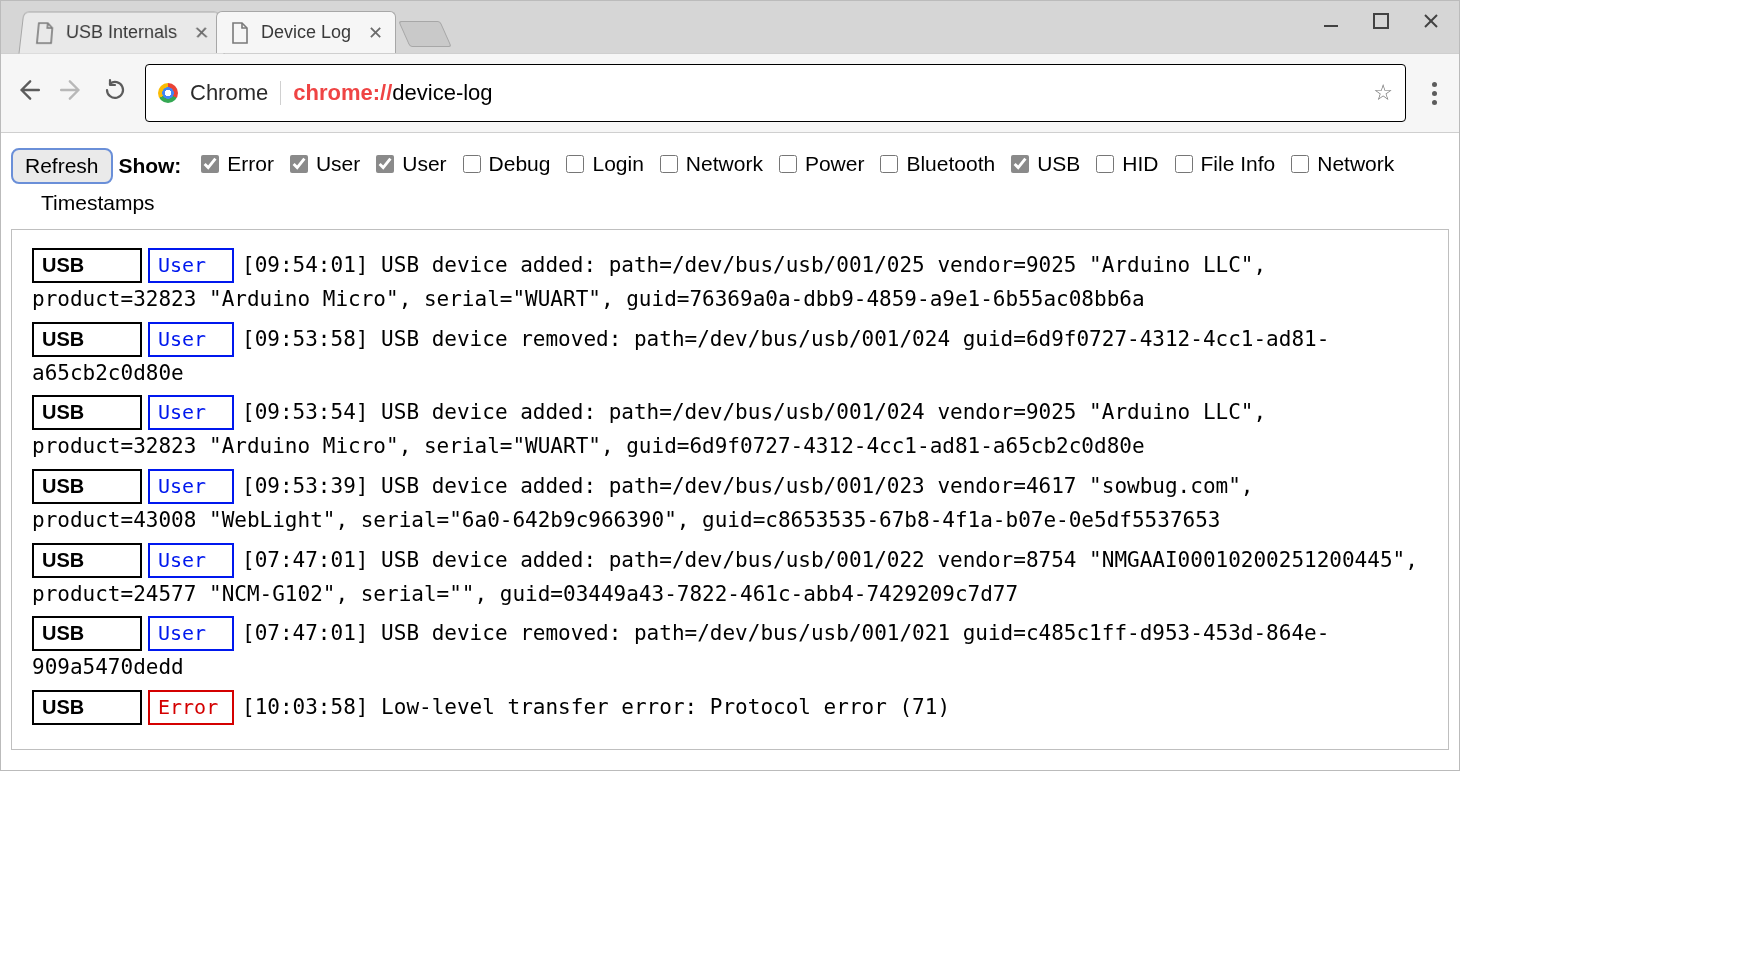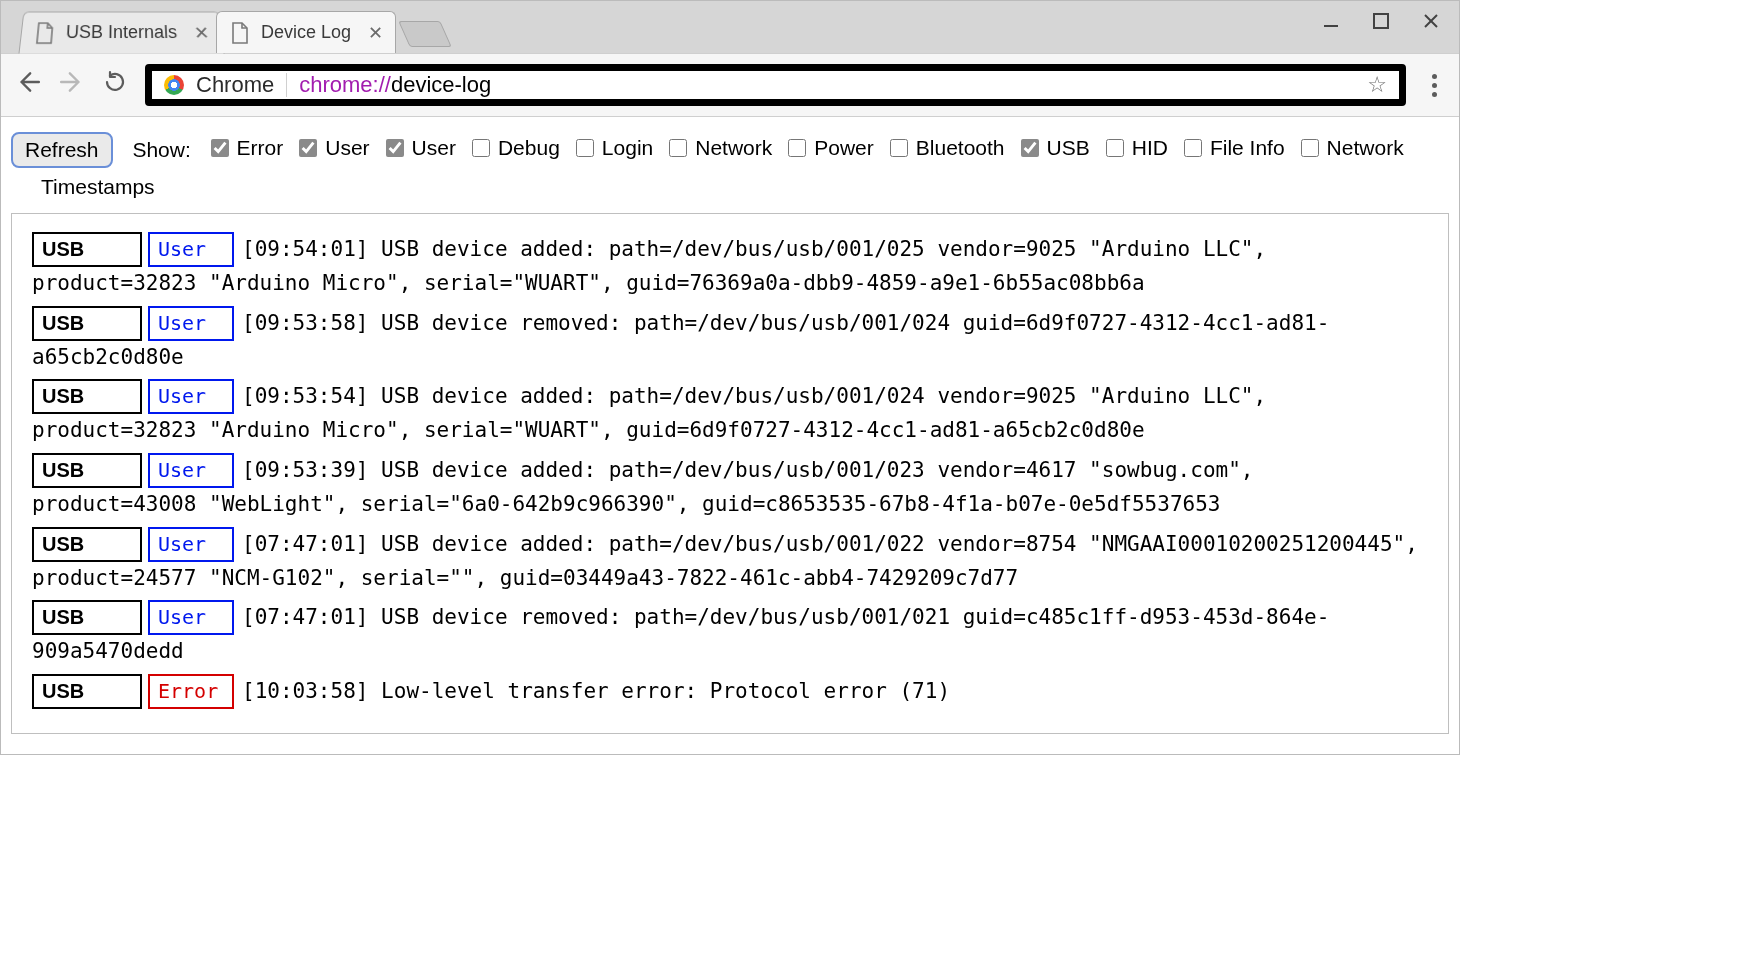--- a/index.html
+++ b/index.html
@@ -12,37 +12,37 @@
   .tab.active { background: #f6f6f6; z-index: 2; }
   .tab .page-icon { width: 18px; height: 22px; margin-right: 12px; }
   .tab .close-x { position: absolute; right: 12px; top: 50%; transform: translateY(-50%); font-size: 18px; color: #6b6b6b; cursor: pointer; }
   .newtab { width: 42px; height: 26px; margin-left: 14px; margin-bottom: 2px; background: #c9c9c9; border: 1px solid #a7a7a7; border-radius: 3px; transform: skewX(24deg); align-self: flex-end; margin-bottom: 6px; cursor: pointer; }
   .window-controls { position: absolute; right: 8px; top: 4px; display: flex; gap: 10px; }
   .window-controls .wc { width: 40px; height: 32px; display: flex; align-items: center; justify-content: center; color: #424242; font-size: 20px; cursor: pointer; }
   .toolbar { background: #f6f6f6; border-top: 1px solid #cfcfcf; border-bottom: 1px solid #cfcfcf; padding: 10px 14px; display: flex; align-items: center; gap: 18px; }
   .nav-arrow { color: #5c5c5c; font-size: 28px; cursor: pointer; }
   .nav-arrow.disabled { color: #b8b8b8; cursor: default; }
   .reload-icon { font-size: 24px; color: #5c5c5c; cursor: pointer; }
-  .omnibox { flex: 1; display: flex; align-items: center; height: 42px; border: 7px solid #000000; border-radius: 4px; background: #fff; padding: 0 12px; gap: 12px; font-size: 22px; }
+  .omnibox { flex: 1; display: flex; align-items: center; height: 58px; border: 1px solid #000000; border-radius: 4px; background: #fff; padding: 0 12px; gap: 12px; font-size: 22px; }
   .omnibox .chrome-logo { width: 20px; height: 20px; background:
      radial-gradient(circle at 50% 50%, #fff 24%, #4285f4 25% 40%, transparent 41%),
      conic-gradient(#ea4335 0 120deg, #34a853 120deg 240deg, #fbbc05 240deg 360deg);
      border-radius: 50%; }
   .omnibox .scheme-label { font-weight: 400; color: #2b2b2b; }
   .omnibox .divider { width: 1px; height: 24px; background: #d0d0d0; }
-  .omnibox .url-host { color: #a21caf; }
+  .omnibox .url-host { color: #ef4444; font-weight: bold; }
   .omnibox .url-path { color: #000; }
   .omnibox .star { margin-left: auto; color: #707070; font-size: 22px; cursor: pointer; }
   .menu-dots { display: flex; flex-direction: column; gap: 4px; padding: 0 8px; cursor: pointer; }
   .menu-dots span { width: 5px; height: 5px; background: #5c5c5c; border-radius: 50%; }
   .page { padding: 14px 10px 20px 10px; font-size: 21px; line-height: 1.6; }
   .hint { font-size: 21px; margin-bottom: 20px; }
   .controls-row { display: block; }
   .refresh-btn { font-size: 21px; padding: 4px 12px; border: 2px solid #6a8fd8; background: #eaeaea; cursor: pointer; border-radius: 8px; }
-  .show-label { font-weight: normal; margin-left: 14px; margin-right: 4px; }
+  .show-label { font-weight: bold; margin-right: 4px; }
   .cbx { display: inline-flex; align-items: center; margin: 0 6px; cursor: pointer; }
   .cbx input { width: 18px; height: 18px; margin-right: 8px; accent-color: #8a8a8a; cursor: pointer; }
   .ts-label { display: block; margin-top: 2px; margin-left: 30px; }
   .log-box { border: 1px solid #bfbfbf; margin-top: 10px; padding: 12px 16px 18px 16px; font-family: "Menlo","Consolas","DejaVu Sans Mono",monospace; font-size: 21px; line-height: 1.55; }
   .log-entry { margin: 6px 4px; }
   .tag { display: inline-block; border: 2px solid #000; padding: 0 8px; margin-right: 6px; font-family: Arial, Helvetica, sans-serif; font-weight: bold; font-size: 20px; min-width: 110px; }
   .tag-level { display: inline-block; border: 2px solid; padding: 0 8px; margin-right: 8px; font-family: "Menlo","Consolas",monospace; font-size: 20px; min-width: 86px; }
   .lvl-user  { border-color: #0018ee; color: #0018ee; }
   .lvl-error { border-color: #d40000; color: #d40000; }
   .log-text { font-family: "Menlo","Consolas","DejaVu Sans Mono",monospace; }

